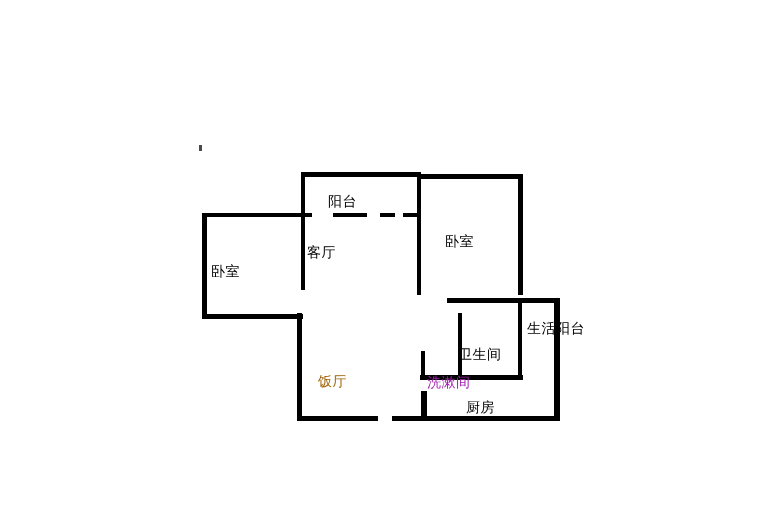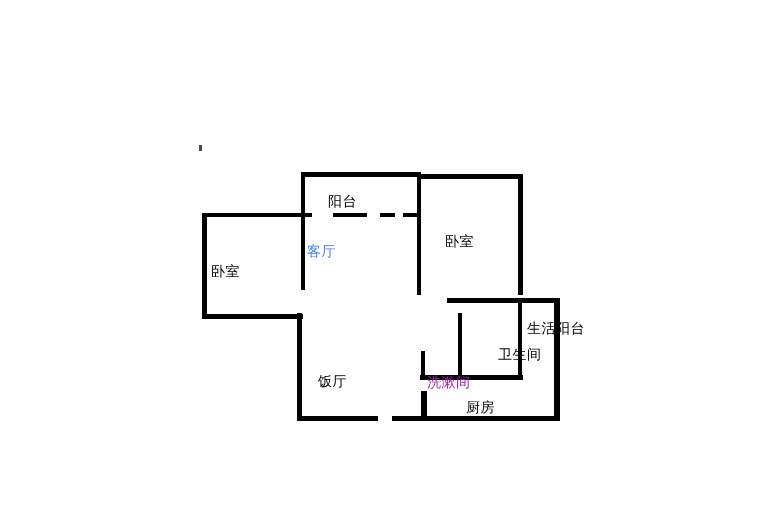--- a/index.html
+++ b/index.html
@@ -54,22 +54,22 @@
   <div class="wall" style="left: 421px; top: 351px; width: 4px; height: 27px; background: rgb(0, 0, 0);"></div>
   <div class="wall" style="left: 421px; top: 391px; width: 6px; height: 28px; background: rgb(0, 0, 0);"></div>
   <div class="wall" style="left: 458px; top: 313px; width: 4px; height: 64px; background: rgb(0, 0, 0);"></div>
   <div class="wall" style="left: 518px; top: 174px; width: 5px; height: 121px; background: rgb(0, 0, 0);"></div>
   <div class="wall" style="left: 518px; top: 303px; width: 4px; height: 75px; background: rgb(0, 0, 0);"></div>
   <div class="wall" style="left: 554px; top: 298px; width: 6px; height: 123px; background: rgb(0, 0, 0);"></div>
 
   <div class="speck" style="left:199px; top:145px; width:3px; height:6px;"></div>
 
   <span class="room-label" style="left: 328px; top: 194px; color: rgb(0, 0, 0);">阳台</span>
-  <span class="room-label" style="left: 307px; top: 245px; color: #3b82f6; font-family: Liberation Mono, monospace;">客厅</span>
+  <span class="room-label" style="left: 307px; top: 245px; color: #000000;">客厅</span>
   <span class="room-label" style="left: 211px; top: 264px; color: rgb(0, 0, 0);">卧室</span>
   <span class="room-label" style="left: 445px; top: 234px; color: rgb(0, 0, 0);">卧室</span>
   <span class="room-label" style="left: 527px; top: 321px; color: #000000;">生活阳台</span>
-  <span class="room-label" style="left: 498px; top: 347px; color: rgb(0, 0, 0);">卫生间</span>
+  <span class="room-label" style="left: 458px; top: 347px; color: rgb(0, 0, 0);">卫生间</span>
   <span class="room-label" style="left: 427px; top: 375px; color: #a21caf; text-align: right;">洗漱间</span>
-  <span class="room-label" style="left: 318px; top: 374px; color: #000000;">饭厅</span>
+  <span class="room-label" style="left: 318px; top: 374px; color: #a16207;">饭厅</span>
   <span class="room-label" style="left: 466px; top: 400px; color: rgb(0, 0, 0);">厨房</span>
 
 </div>
 
 </body></html>

